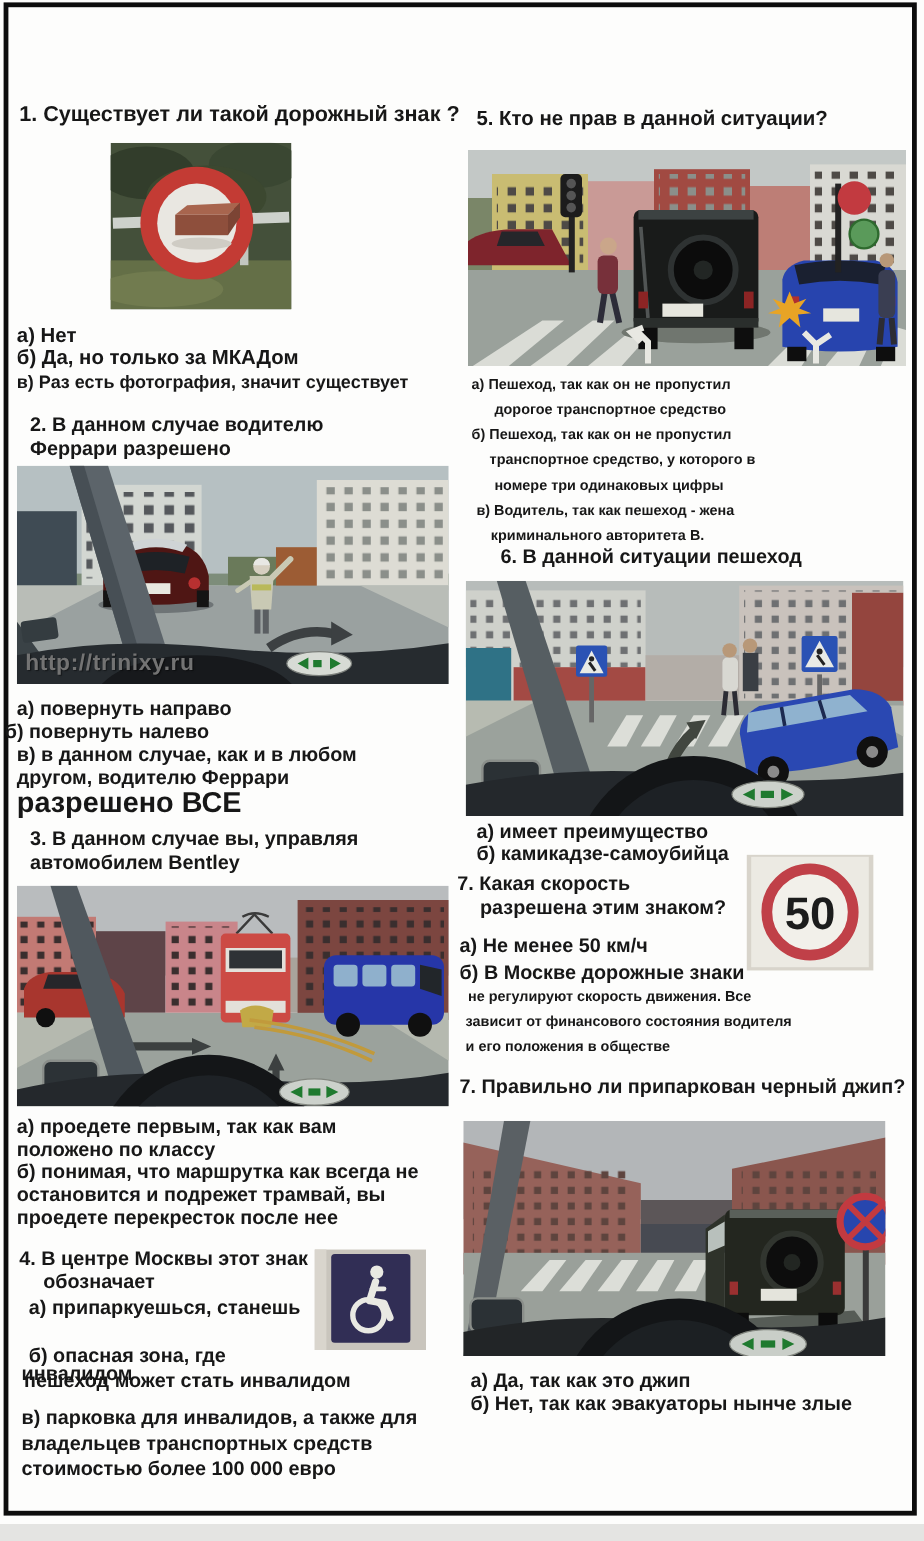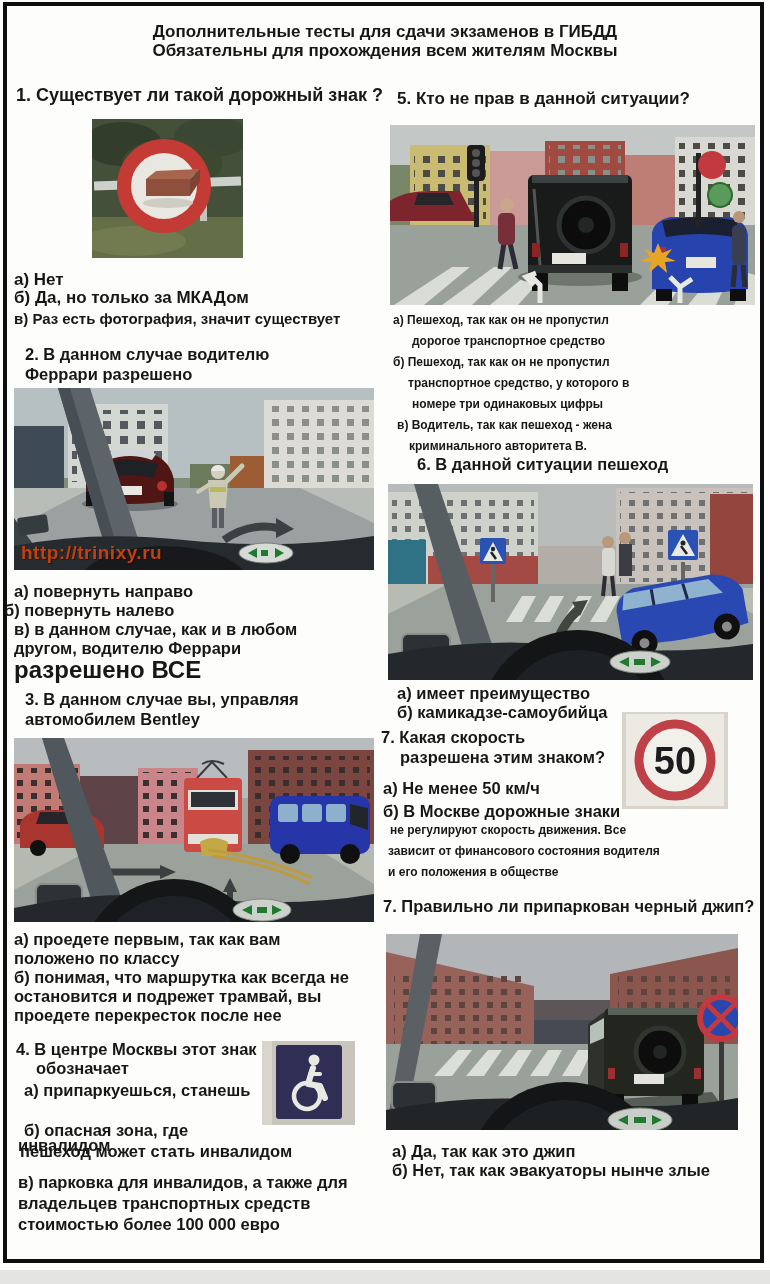--- a/index.html
+++ b/index.html
@@ -6,32 +6,30 @@
   body{width:770px;height:1284px;position:relative;background:#ffffff;
        font-family:"Liberation Sans",sans-serif;overflow:hidden;}
   .page{position:absolute;left:0;top:0;width:770px;height:1284px;background:#fdfdfc;}
   .frame{position:absolute;left:3px;top:2px;width:753px;height:1253px;border:4px solid #0d0d0d;}
   .t{position:absolute;font-weight:bold;color:#171717;white-space:nowrap;line-height:1.15;}
   .ctr{left:0;width:770px;text-align:center;}
   .fs15{font-size:15px}.fs16{font-size:12px}.fs165{font-size:16.5px}
   .fs17{font-size:17px}.fs18{font-size:18px}.fs20{font-size:24px}
   .img{position:absolute;overflow:hidden;}
   svg{display:block}
-  .wm{position:absolute;left:7px;bottom:6px;color:#c2410c;font-weight:bold;font-size:19px;
+  .wm{position:absolute;left:7px;bottom:6px;color:#737373;font-weight:bold;font-size:19px;
       letter-spacing:.5px;text-shadow:1px 1px 1px rgba(0,0,0,.45);}
   .gray-band{position:absolute;left:0;top:1270px;width:770px;height:14px;background:#e4e4e2;}
 </style>
 </head>
 <body>
 
 <div class="page">
   <div class="frame"></div>
 
-  <div class="t ctr fs17" style="top:22px">Дополнительные тесты для сдачи экзаменов в ГИБДД</div>
-  <div class="t ctr fs17" style="top:41px">Обязательны для прохождения всем жителям Москвы</div>
 
   <div>
     <div class="t fs18" style="left:16px;top:85px">1. Существует ли такой дорожный знак ?</div>
 
     <div class="img" style="left:92px;top:119px;width:151px;height:139px">
       <svg width="151" height="139" viewBox="0 0 151 139">
         <rect width="151" height="139" fill="#44503a"></rect>
         <ellipse cx="30" cy="25" rx="40" ry="22" fill="#323d2b"></ellipse>
         <ellipse cx="120" cy="18" rx="38" ry="20" fill="#3a4732"></ellipse>
         <ellipse cx="80" cy="45" rx="50" ry="26" fill="#3c4830"></ellipse>

